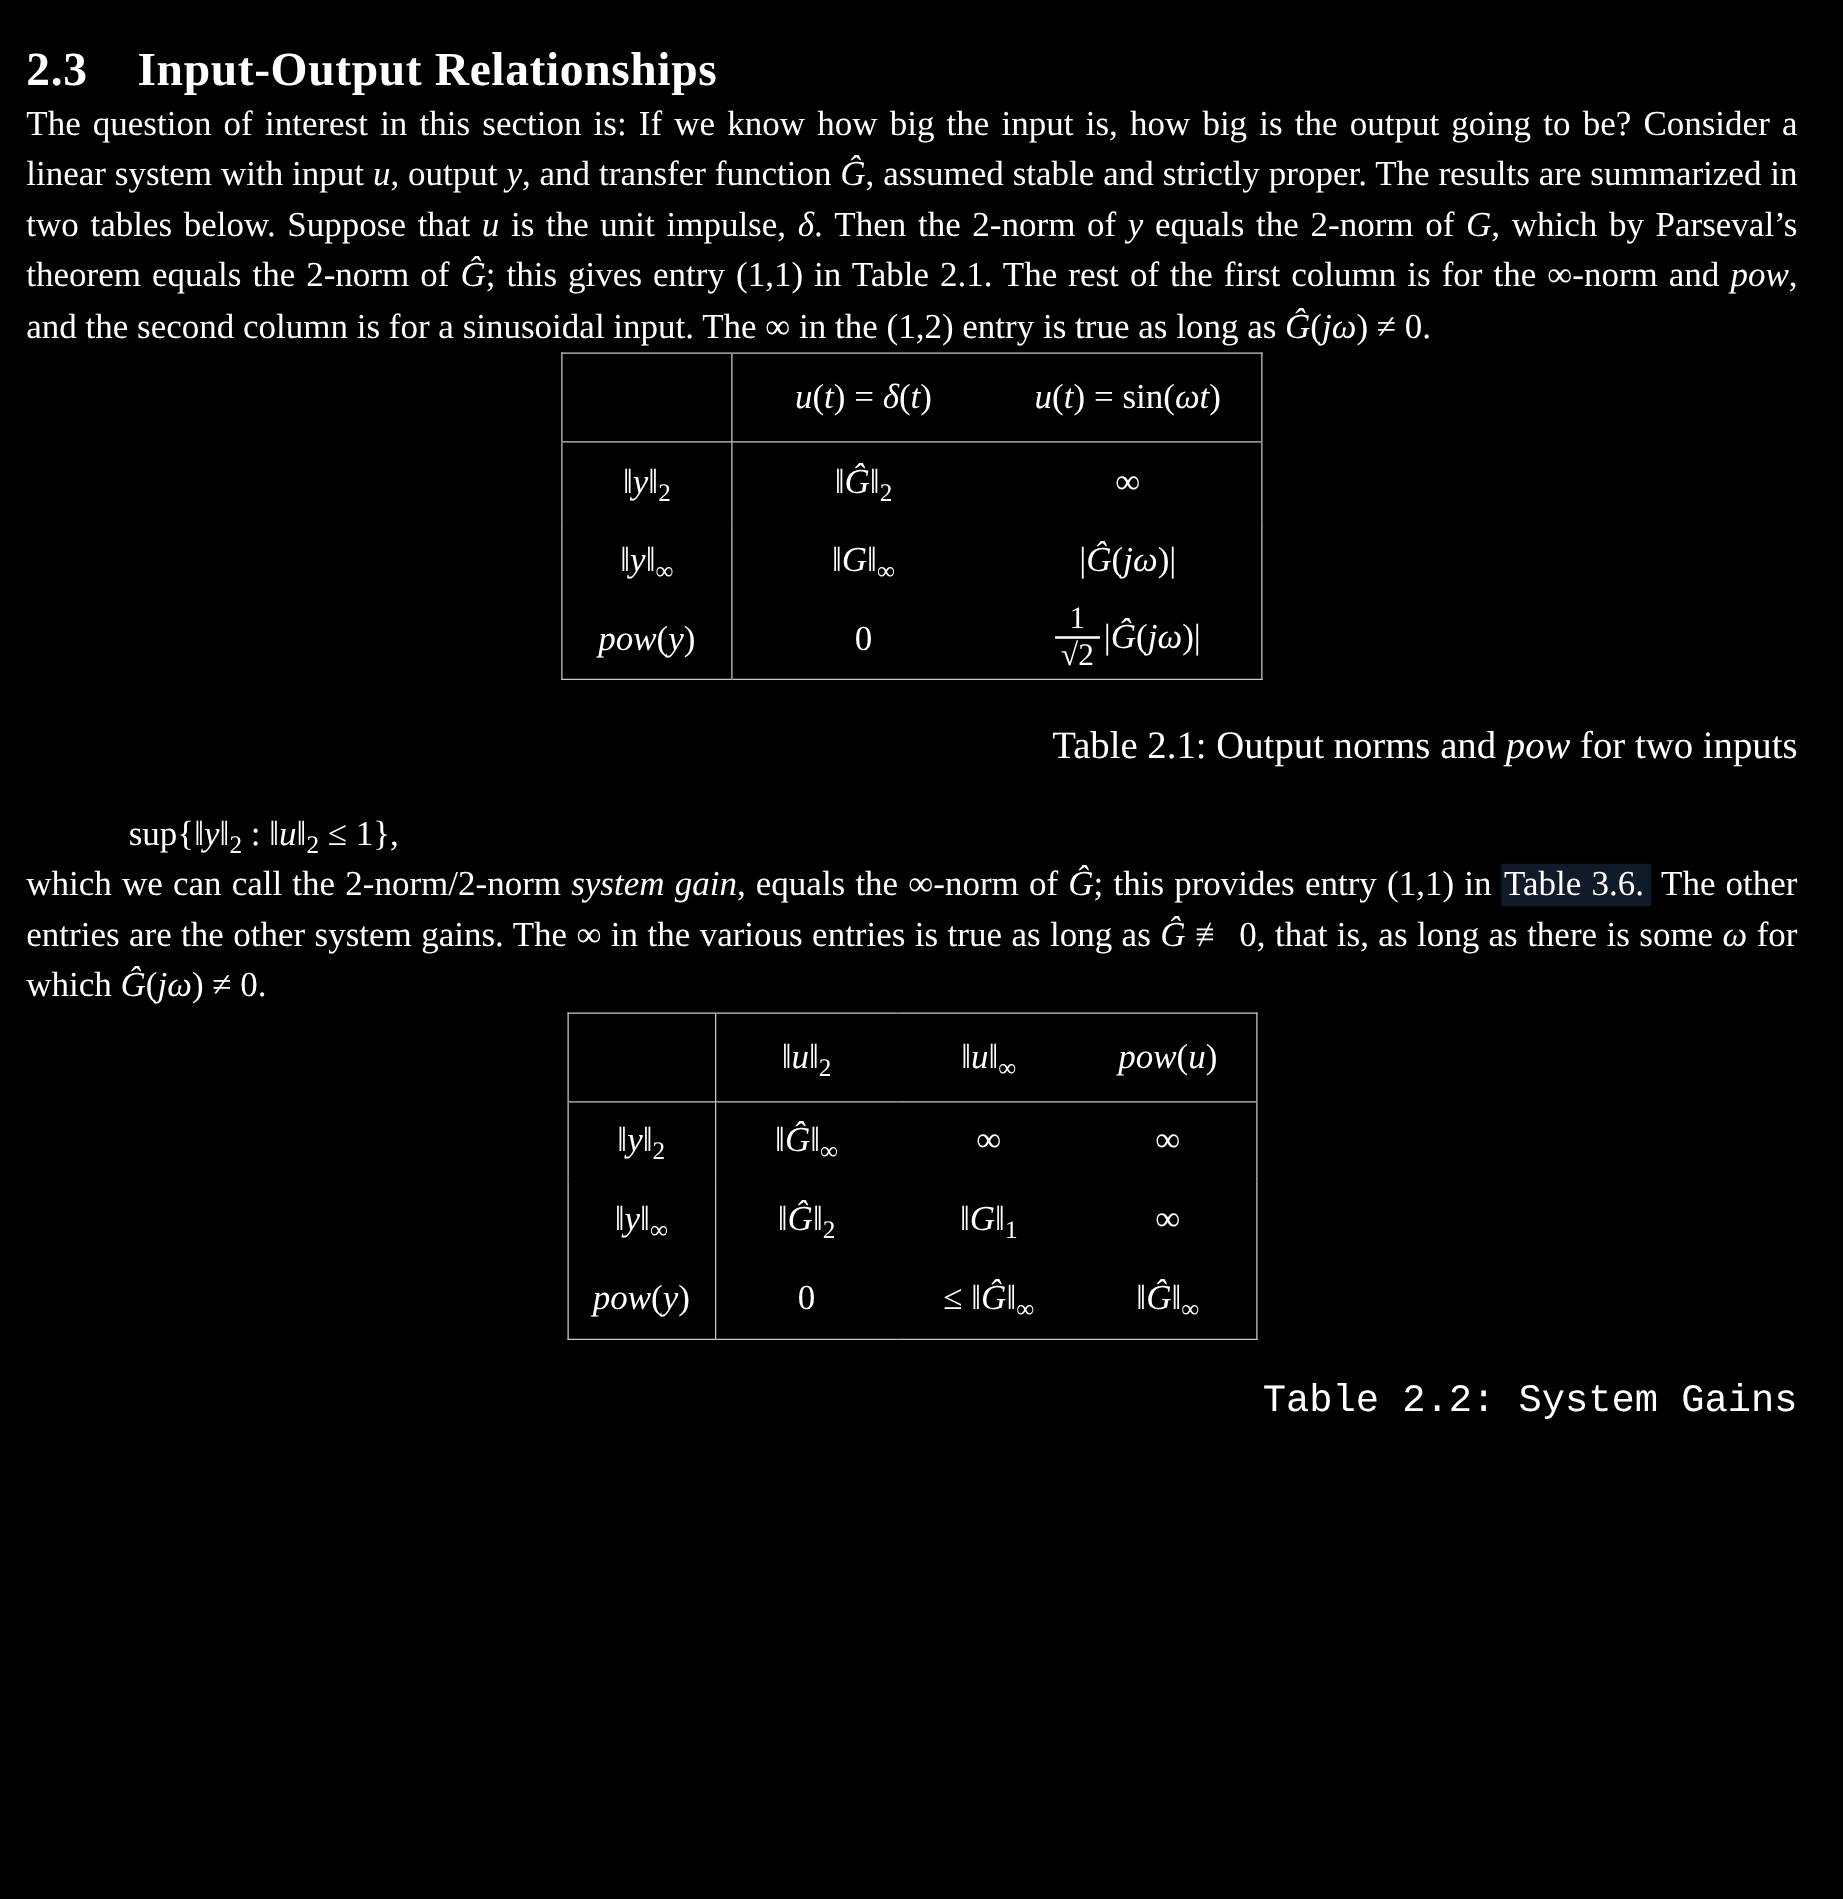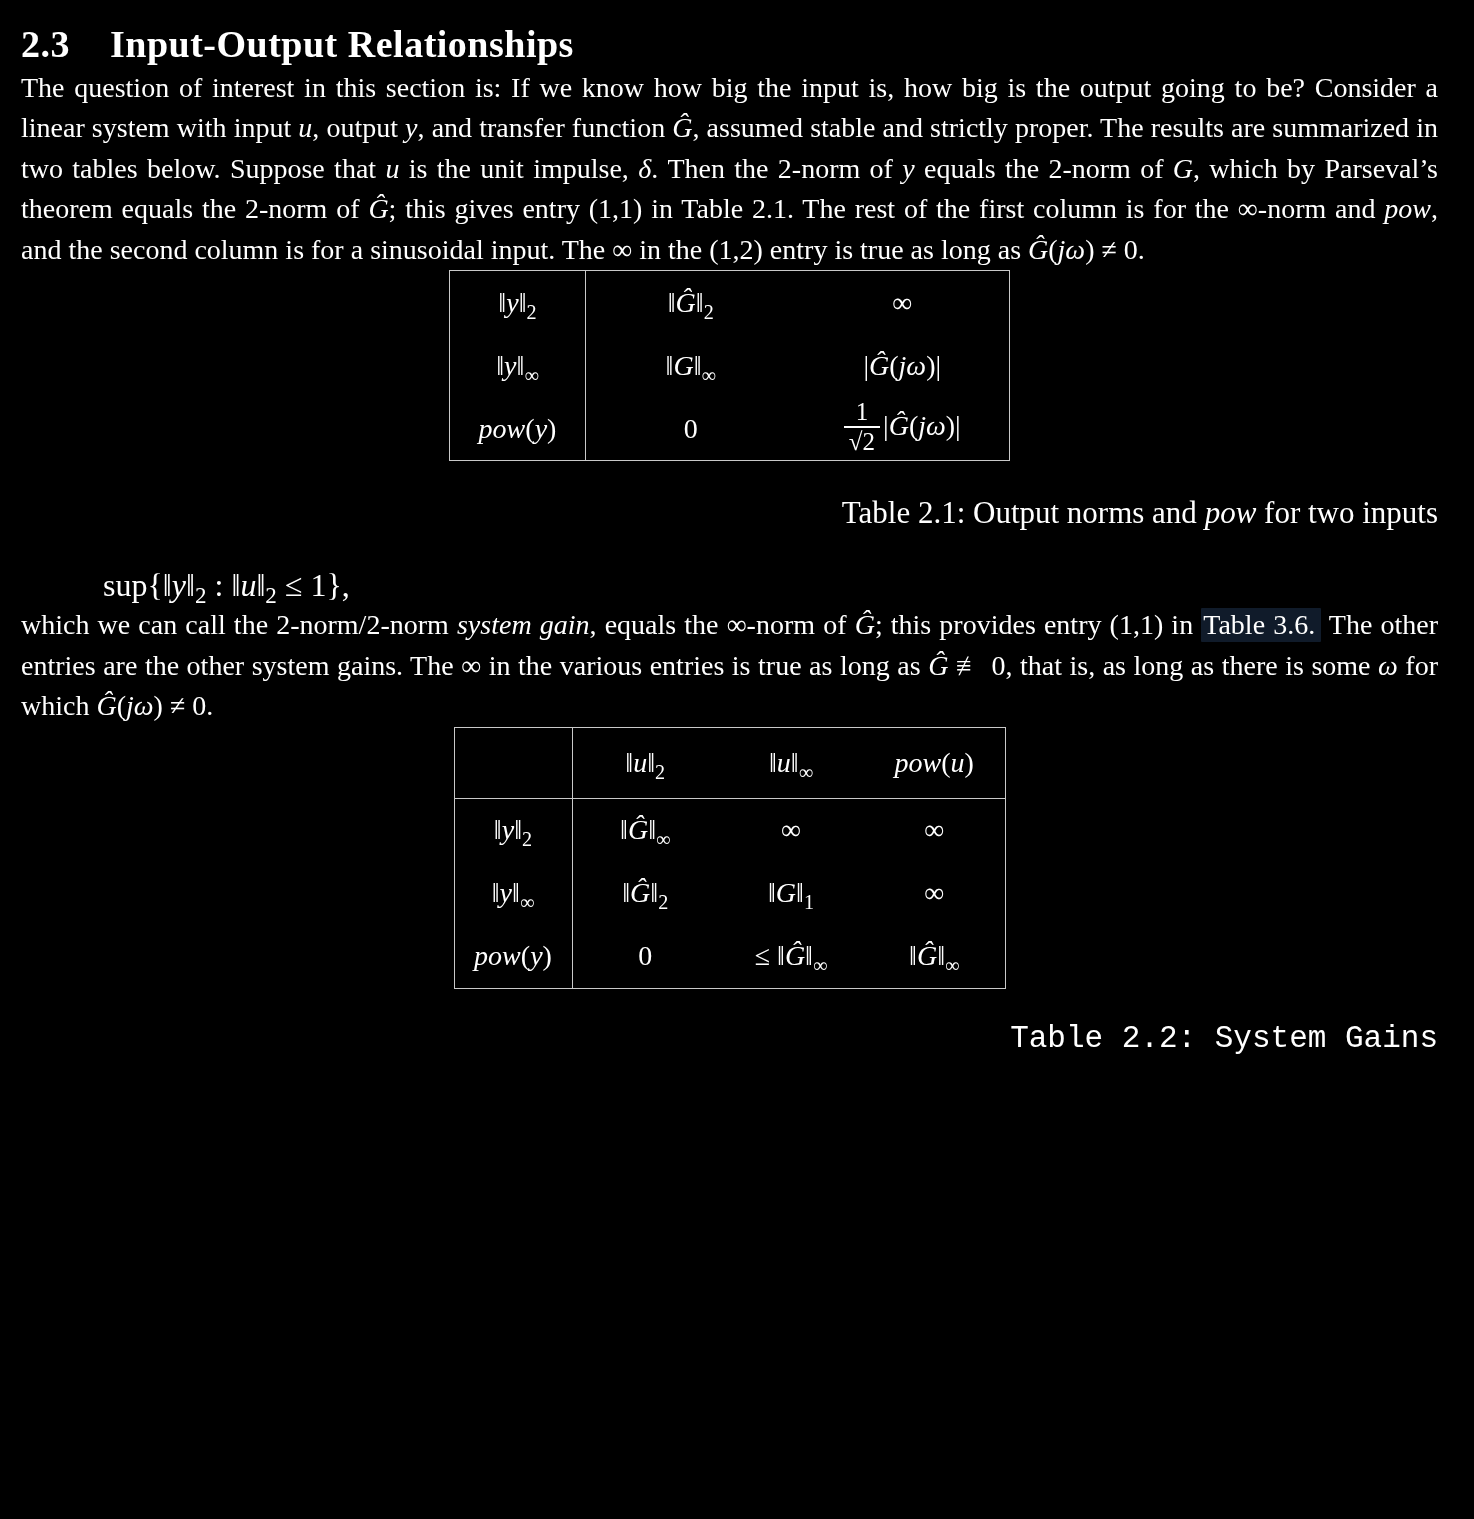--- a/index.html
+++ b/index.html
@@ -8,34 +8,34 @@
     --table_border:#c9c9c9;
     --link_highlight:#101b2a;
   }
   html,body{margin:0;padding:0;}
   body{
     width:1474px;height:1519px;overflow:hidden;
     background:var(--page_bg,#000);
     color:var(--text,#fff);
     font-family:"Liberation Serif","DejaVu Serif","DejaVu Sans",serif;
   }
-  .content{padding:16px 36px 0 21px;}
+  .content{padding:28px 36px 0 21px;}
   h1.section-heading{
     font-size:38px;line-height:1.2;font-weight:bold;margin:6px 0 0 0;letter-spacing:.5px;
   }
   h1 .sec-num{margin-right:40px;}
   p.body-par{
     font-size:28px;line-height:40.5px;text-align:justify;margin:0;
     text-rendering:optimizeLegibility;
   }
   .p1{margin-top:34px;}
   .p2{margin-top:36px;text-indent:52px;}
   .p3{margin-top:34px;}
   .equation{
-    font-size:32px;line-height:40px;margin:34px 0 0 82px;
+    font-size:28px;line-height:40px;margin:34px 0 0 82px;
   }
   i{font-style:italic;}
   sub{font-size:0.72em;line-height:0;}
   .link-hl{background:var(--link_highlight,#101b2a);padding:1px 6px 2px 2px;border-radius:1px;}
   table.math-table{
     border-collapse:collapse;margin:0 auto;font-size:28px;
     border:1.5px solid var(--table_border,#c9c9c9);
   }
   .t1{margin-top:70px;}
   .t2{margin-top:42px;}
@@ -66,20 +66,25 @@
 
   <p class="body-par p1">The question of interest in this section is: If we know how big the input is, how big is the output going to be? Consider a linear system with input <i>u</i>, output <i>y</i>, and transfer function <i>Ĝ</i>, assumed stable and strictly proper. The results are summarized in two tables below. Suppose that <i>u</i> is the unit impulse, <i>δ</i>. Then the 2-norm of <i>y</i> equals the 2-norm of <i>G</i>, which by Parseval’s theorem equals the 2-norm of <i>Ĝ</i>; this gives entry (1,1) in Table 2.1. The rest of the first column is for the ∞-norm and <i>pow</i>, and the second column is for a sinusoidal input. The ∞ in the (1,2) entry is true as long as <i>Ĝ</i>(<i>jω</i>) ≠ 0.</p>
 
   <table class="math-table t1">
     <colgroup>
       <col style="width:136px">
         <col style="width:210px">
         <col style="width:214px">
     </colgroup>
     <tbody>
+        <tr class="hdr">
+      <td class="label-cell"></td>
+      <td><i>u</i>(<i>t</i>) = <i>δ</i>(<i>t</i>)</td>
+      <td><i>u</i>(<i>t</i>) = sin(<i>ωt</i>)</td>
+    </tr>
     <tr class="datarow">
       <td class="label-cell">‖<i>y</i>‖<sub>2</sub></td>
       <td>‖<i>Ĝ</i>‖<sub>2</sub></td>
       <td>∞</td>
     </tr>
     <tr class="datarow">
       <td class="label-cell">‖<i>y</i>‖<sub>∞</sub></td>
       <td>‖<i>G</i>‖<sub>∞</sub></td>
       <td>|<i>Ĝ</i>(<i>jω</i>)|</td>
     </tr>

